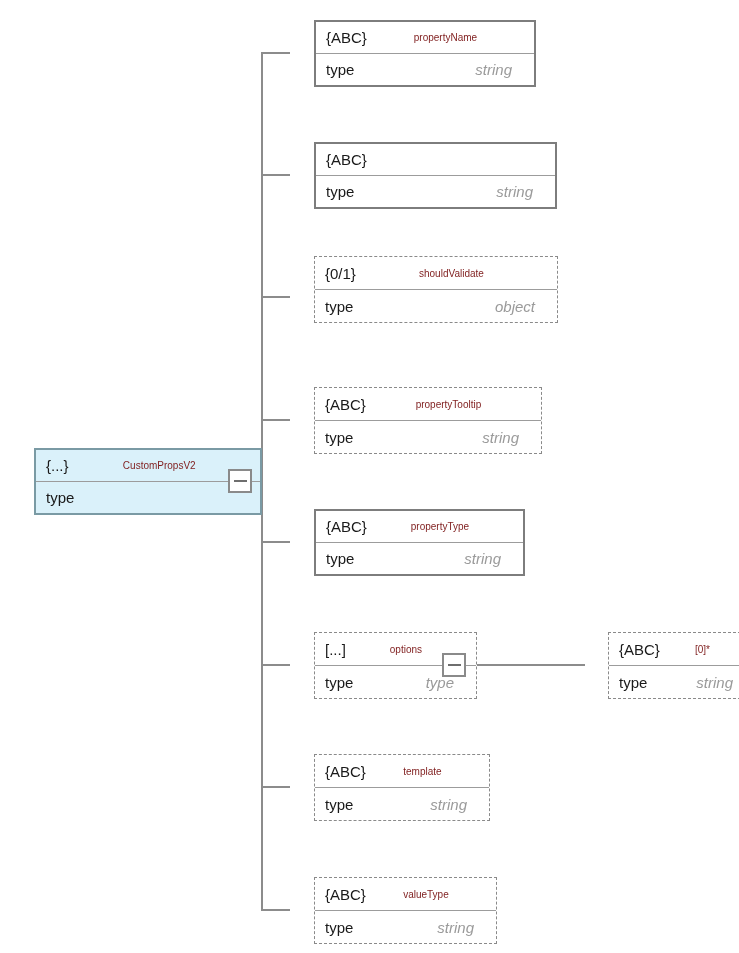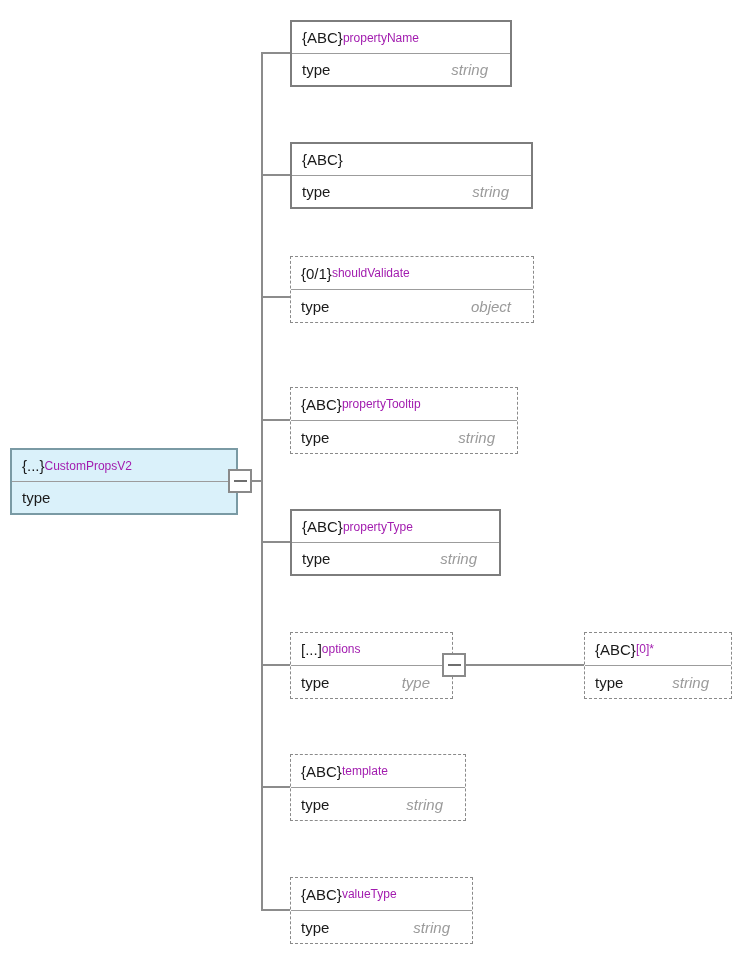--- a/index.html
+++ b/index.html
@@ -10,27 +10,27 @@
   .line{position:absolute;background:#8c8c8c;z-index:1;}
   .trunk{left:261px;top:52px;width:2px;height:859px;}
   .branch{left:262px;width:28px;height:2px;}
   .b1{top:52px}.b2{top:174px}.b3{top:296px}.b4{top:419px}
   .b5{top:541px}.b6{top:664px}.b7{top:786px}.b8{top:909px}
   .root-link{left:250px;top:480px;width:13px;height:2px;}
   .options-link{left:464px;top:664px;width:121px;height:2px;}
 
   
   .node{position:absolute;height:67px;box-sizing:border-box;background:#ffffff;
-        border:2px solid #7d7d7d;display:flex;flex-direction:column;z-index:2;}
+        border:2px solid #7d7d7d;display:flex;flex-direction:column;z-index:2;margin-left:24px;}
   .node.dashed{border:1.5px dashed #8a8a8a;}
   .node.root{background:#daf1fa;border:2px solid #7a9aa4;}
   .hdr{flex:1;display:flex;align-items:center;padding:0 10px;border-bottom:1.5px solid #9c9c9c;min-height:0;}
   .trow{flex:1;display:flex;align-items:center;padding:0 10px;min-height:0;}
   .badge{color:#1a1a1a;font-size:15px;white-space:nowrap;}
-  .title{flex:1;text-align:left;color:#a21caf;font-size:12px;white-space:nowrap;cursor:pointer;}
+  .title{flex:1;text-align:center;color:#7f1d1d;font-size:10px;white-space:nowrap;cursor:pointer;}
   .tlabel{color:#1a1a1a;font-size:15px;}
   .tval{flex:1;text-align:right;color:#9a9a9a;font-style:italic;font-size:15px;padding-right:12px;}
 
   .n-root{left:10px;top:448px;width:228px;}
   .n1{left:290px;top:20px;width:222px;}
   .n2{left:290px;top:142px;width:243px;}
   .n3{left:290px;top:256px;width:244px;}
   .n4{left:290px;top:387px;width:228px;}
   .n5{left:290px;top:509px;width:211px;}
   .n6{left:290px;top:632px;width:163px;}

